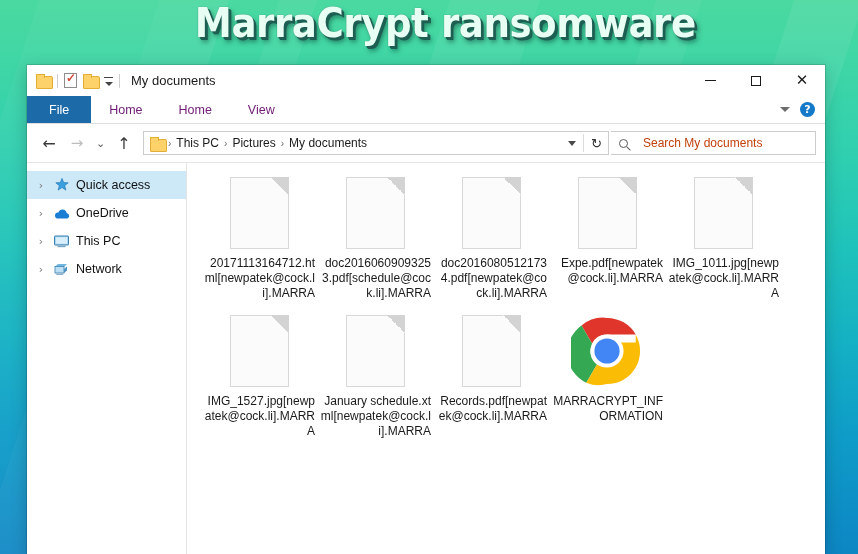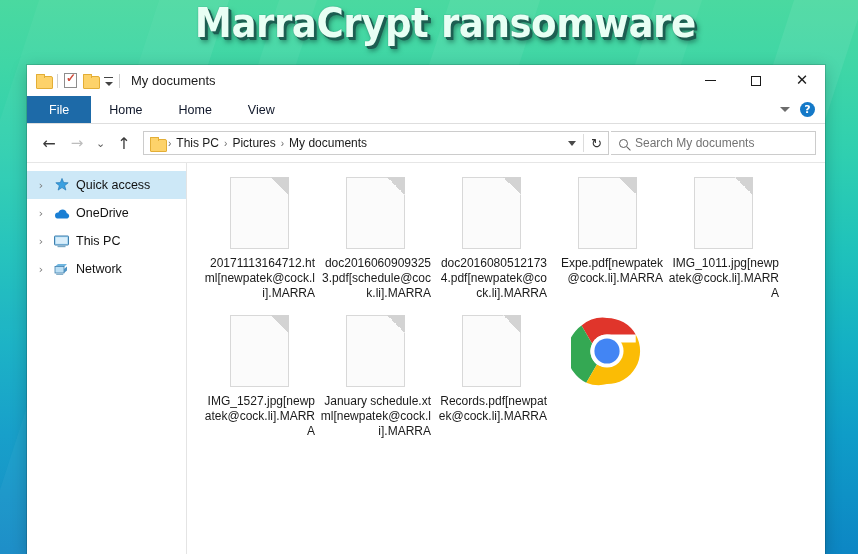--- a/index.html
+++ b/index.html
@@ -104,21 +104,21 @@
   .glyph-max { width:10px; height:10px; border:1px solid #1a1a1a; display:block; }
   .glyph-close { font-size:15px; line-height:1; color:#1a1a1a; font-family:"DejaVu Sans", sans-serif; }
 
   
   .ribbon {
     height:28px; display:flex; align-items:stretch; flex:0 0 auto;
     background:#fff; border-bottom:1px solid #dededE;
   }
   .tab {
     padding:0 18px; display:flex; align-items:center;
-    font-size:12.5px; color:#0f172a;
+    font-size:12.5px; color:#701a75;
   }
   .tab.file { background:#1d6aa8; color:#fff; padding:0 22px; }
   .ribbon-right { margin-left:auto; display:flex; align-items:center; gap:10px; padding-right:10px; }
   .chev-down {
     width:0;height:0;border-left:5px solid transparent;border-right:5px solid transparent;
     border-top:5px solid #6c6c6c;
   }
   .help-icon {
     width:15px;height:15px;border-radius:50%;background:#1479c8;color:#fff;
     font-size:11px; font-weight:700; display:flex;align-items:center;justify-content:center;
@@ -143,22 +143,22 @@
   }
   .crumb { padding:0 4px; color:#1b1b1b; }
   .crumb-sep { color:#6b6b6b; font-size:10px; padding:0 1px; }
   .crumbs .ic-folder { margin-right:2px; }
   .crumbs-right { margin-left:auto; display:flex; align-items:center; gap:7px; padding-right:2px;}
   .crumb-chev { width:0;height:0;border-left:4px solid transparent;border-right:4px solid transparent;border-top:5px solid #4a4a4a; }
   .vsep { width:1px;height:18px;background:#dcdcdc; }
   .refresh { font-size:13px; color:#333; font-family:"DejaVu Sans", sans-serif; }
   .searchbox {
     width:205px; height:24px; border:1px solid #cccccc; border-left:none; background:#fff;
-    display:flex; align-items:center; gap:7px; padding:0 8px;
-    font-size:12px; color:#737373;
+    display:flex; align-items:center; gap:15px; padding:0 8px;
+    font-size:12px; color:#c2410c;
   }
   .mag {
     width:9px;height:9px;border:1.4px solid #5d5d5d;border-radius:50%;position:relative;flex:0 0 auto;
   }
   .mag::after{content:"";position:absolute;right:-4px;bottom:-3px;width:5px;height:1.4px;background:#5d5d5d;transform:rotate(45deg);}
 
   
   .body { flex:1; display:flex; min-height:0; border-top:1px solid #e6e6e6; }
   .sidebar {
     width:160px; flex:0 0 160px; background:#ffffff;
@@ -376,17 +376,18 @@
       </div>
 
       <div class="file-item">
         <svg class="chrome-icon" viewBox="0 0 100 100">
           <path d="M50 4a46 46 0 0 1 39.9 23.2H50a23 23 0 0 0-20.6 12.7L14.6 14.7A45.9 45.9 0 0 1 50 4z" fill="#e0352b"></path>
           <path d="M14.6 14.7l14.8 25.2A23 23 0 0 0 36 68.6L21.2 94A46 46 0 0 1 14.6 14.7z" fill="#34a853"></path>
           <path d="M89.9 27.2A46 46 0 0 1 50 96a46 46 0 0 1-28.8-2l14.8-25.4A23 23 0 0 0 70 50a22.9 22.9 0 0 0-3.2-11.7h23.1z" fill="#fbbc05"></path>
           <circle cx="50" cy="50" r="23" fill="#ffffff"></circle>
           <circle cx="50" cy="50" r="17.5" fill="#4285f4"></circle>
         </svg>
+        <div class="file-label">MARRACRYPT_INFORMATION</div>
       </div>
 
     </div>
   </div>
 </div>
 
 </body></html>

